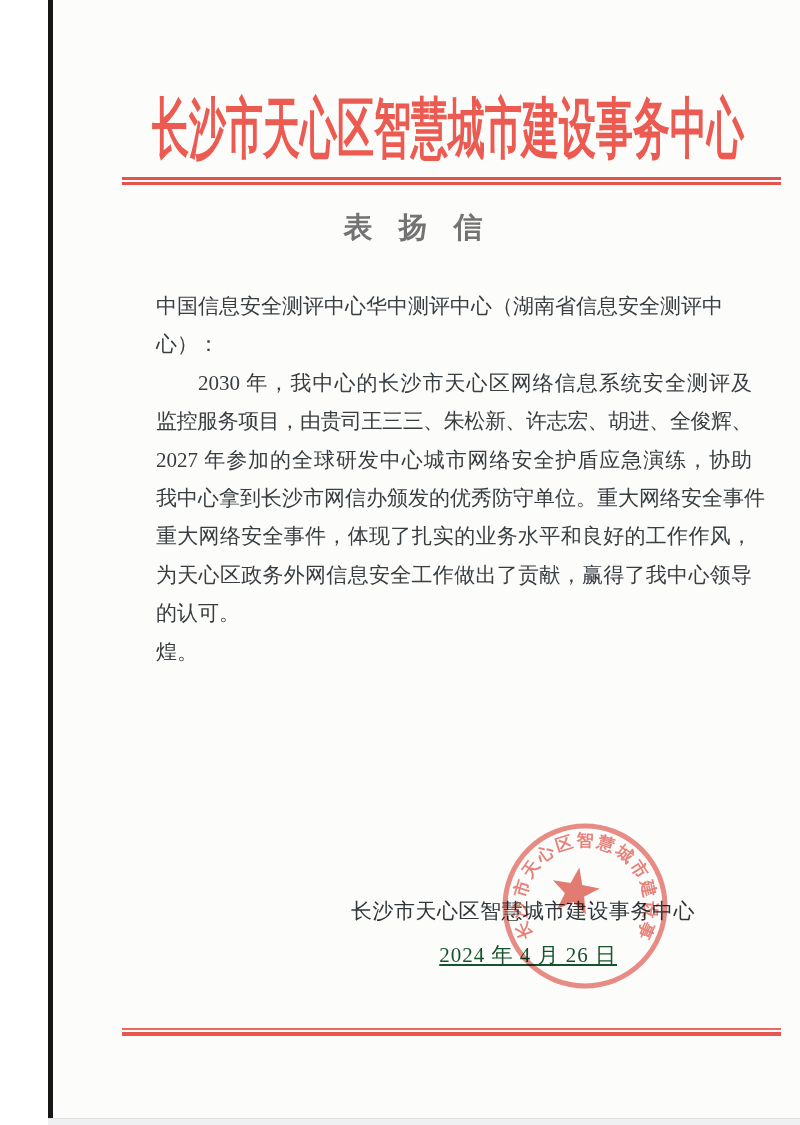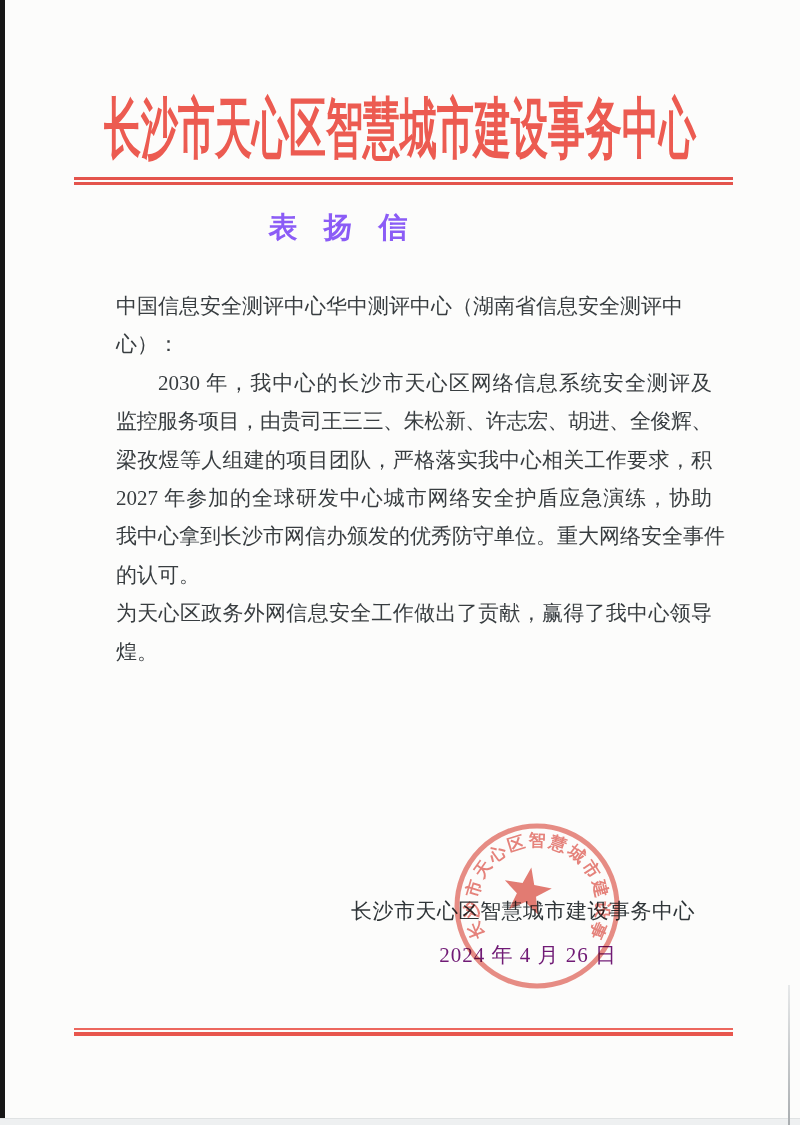--- a/index.html
+++ b/index.html
@@ -3,21 +3,21 @@
 <meta charset="utf-8">
 <style>
   html,body{margin:0;padding:0;}
   body{
     width:800px;height:1125px;
     background:#ffffff;
     font-family:"Liberation Serif","DejaVu Serif",serif;
     position:relative;overflow:hidden;
   }
   .page{
-    position:absolute;inset:0;background:#fcfcfb;
+    position:absolute;inset:0;background:#fcfcfb;margin-left:48px;
   }
   
   .edge-left{position:absolute;left:0;top:0;width:5px;height:1125px;background:#161616;}
   .edge-bottom{position:absolute;left:0;bottom:0;width:800px;height:6px;background:#eef0f1;border-top:1px solid #dfe2e3;}
   .edge-right{position:absolute;left:788px;top:985px;width:2px;height:140px;background:linear-gradient(#e7e9ea,#a9adb0);}
   
   .org-title{
     position:absolute;top:96px;left:0;width:800px;height:70px;
     text-align:center;color:#ec5b51;font-weight:bold;
     font-size:37px;letter-spacing:0px;line-height:37px;white-space:nowrap;
@@ -27,40 +27,40 @@
   .rule .bar{width:100%;background:#e4544c;}
   .rule-top{top:177px;}
   .rule-top .b1{height:3px;margin-bottom:2px;}
   .rule-top .b2{height:3px;}
   .rule-bottom{top:1028px;}
   .rule-bottom .b1{height:2px;margin-bottom:2px;background:#ec675e;}
   .rule-bottom .b2{height:4px;background:#e8564d;}
   
   .letter-title{
     position:absolute;top:208px;left:0;width:676px;
-    text-align:center;font-size:29px;font-weight:bold;color:#8b5cf6;
-    letter-spacing:26px;text-indent:26px;line-height:38px;
+    text-align:center;font-size:29px;font-weight:bold;color:#737373;
+    letter-spacing:26px;text-indent:26px;line-height:38px;padding-left:27px;
   }
   
-  .body-block{position:absolute;left:116px;top:287px;width:596px;color:#383d40;}
+  .body-block{position:absolute;left:108px;top:287px;width:596px;color:#383d40;}
   .line{
     font-size:21px;line-height:38.4px;height:38.4px;
     text-align:justify;text-align-last:justify;white-space:nowrap;
   }
   .line.end{text-align-last:left;}
   .line.indent{text-indent:42px;}
   .line.tight{letter-spacing:-0.6px;}
   
   .sig-org{
     position:absolute;top:897px;right:105px;
     font-size:21px;color:#2f3538;letter-spacing:0.5px;white-space:nowrap;
   }
   .sig-date{
     position:absolute;top:941px;right:183px;
-    font-size:21px;color:#701a75;letter-spacing:1px;white-space:nowrap;
+    font-size:21px;color:#14532d;letter-spacing:1px;white-space:nowrap;text-decoration:underline;
   }
   
   .seal{
     position:absolute;left:440px;top:810px;width:200px;height:200px;
     mix-blend-mode:multiply;opacity:0.88;
   }
   .seal text{
     font-family:"Liberation Serif","DejaVu Serif",serif;
     font-size:17px;font-weight:bold;fill:#e05a50;letter-spacing:2.5px;
   }
@@ -79,25 +79,25 @@
       <div class="bar b2"></div>
   </div>
 
   <div class="letter-title">表扬信</div>
 
   <div class="body-block">
     <div class="line end">中国信息安全测评中心华中测评中心（湖南省信息安全测评中</div>
     <div class="line end">心）：</div>
     <div class="line indent">2030 年，我中心的长沙市天心区网络信息系统安全测评及</div>
     <div class="line tight">监控服务项目，由贵司王三三、朱松新、许志宏、胡进、全俊辉、</div>
-    <div class="line">梁孜煜等人组建的项目团队，严格落实我中心相关工作要求，积</div>
     <div class="line">2027 年参加的全球研发中心城市网络安全护盾应急演练，协助</div>
     <div class="line">我中心拿到长沙市网信办颁发的优秀防守单位。重大网络安全事件</div>
+    <div class="line">重大网络安全事件，体现了扎实的业务水平和良好的工作作风，</div>
+    <div class="line">为天心区政务外网信息安全工作做出了贡献，赢得了我中心领导</div>
     <div class="line end">的认可。</div>
-    <div class="line">为天心区政务外网信息安全工作做出了贡献，赢得了我中心领导</div>
     <div class="line end">煌。</div>
   </div>
 
   <div class="sig-org">长沙市天心区智慧城市建设事务中心</div>
   <div class="sig-date">2024 年 4 月 26 日</div>
 
   <svg class="seal" viewBox="0 0 200 200">
     <circle cx="97" cy="96" r="80" fill="none" stroke="#e06156" stroke-width="5" opacity="0.82"></circle>
     <path id="sealArc" d="M 45.04 126 A 60 60 0 1 1 148.96 126" fill="none"></path>
     <text opacity="0.85">

